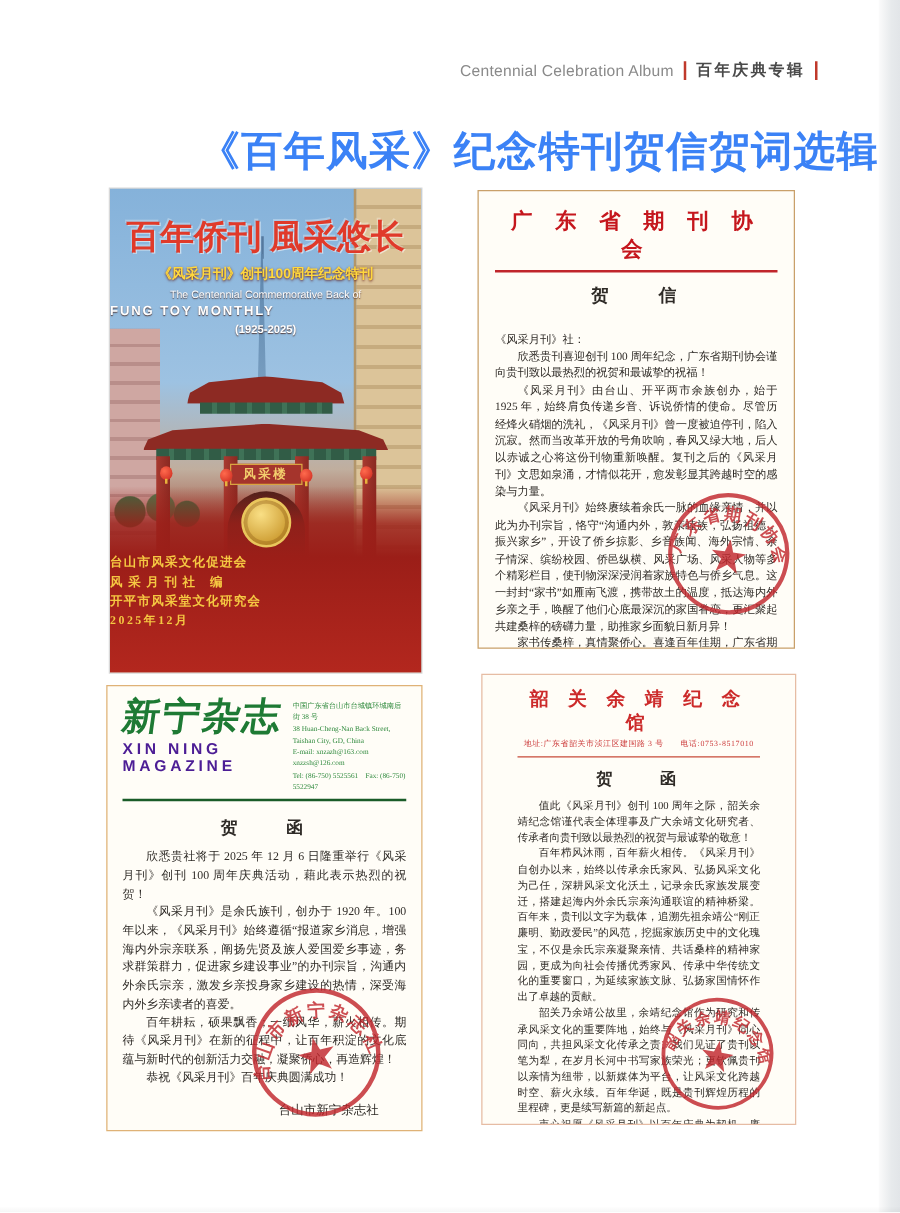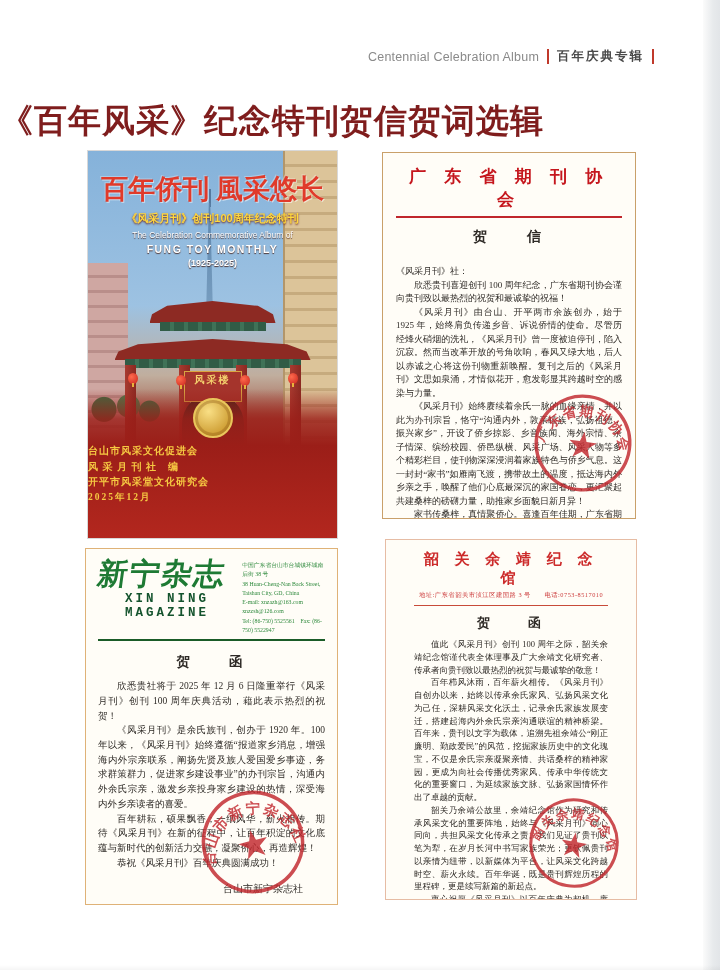--- a/index.html
+++ b/index.html
@@ -14,22 +14,22 @@
     background:linear-gradient(180deg,rgba(0,0,0,0) 0%,rgba(0,0,0,0.04) 100%); }
 
   
   .hdr { position:absolute; top:48px; right:66px; display:flex; align-items:center; gap:8px;
     font-size:12.5px; }
   .hdr .en { color:#8a8a8a; letter-spacing:.2px; }
   .hdr .bar { width:2px; height:15px; background:#c0392b; }
   .hdr .zh { color:#4a4a4a; font-weight:bold; letter-spacing:2px; }
 
   
-  .title { position:absolute; top:99px; left:0; width:703px; text-align:left;
-    font-size:33px; font-weight:900; color:#7f1d1d; letter-spacing:1px;
+  .title { position:absolute; top:99px; left:0; width:703px; text-align:right;
+    font-size:33px; font-weight:900; color:#3b82f6; letter-spacing:1px;
     font-family:"Liberation Sans", sans-serif; }
 
   
   .cover { position:absolute; left:88px; top:151px; width:249px; height:387px;
     background:linear-gradient(180deg,#85b2da 0%,#9dc2e2 40%,#c0ae9e 58%,#a86452 68%);
     overflow:hidden; box-shadow:0 0 0 1px #d8d8d8; }
   .bld-right { position:absolute; right:0; top:0; width:54px; height:310px;
     background:repeating-linear-gradient(180deg,#dcc499 0 13px,#c6ab7e 13px 16px);
     border-left:2px solid #b3966a; }
   .bld-left { position:absolute; left:0; top:112px; width:40px; height:185px;
@@ -43,21 +43,21 @@
   .tower-tip { position:absolute; left:120.5px; top:38px; width:2px; height:18px; background:#55799e; }
 
   .roof1 { position:absolute; left:50%; transform:translateX(-50%); top:150px; width:126px; height:22px;
     background:#8d2a23; clip-path:polygon(0 100%,2% 60%,14% 22%,50% 0,86% 22%,98% 60%,100% 100%); }
   .beam1 { position:absolute; left:50%; transform:translateX(-50%); top:171px; width:106px; height:9px;
     background:repeating-linear-gradient(90deg,#315c46 0 10px,#3f7257 10px 14px); }
   .roof2 { position:absolute; left:50%; transform:translateX(-50%); top:188px; width:196px; height:21px;
     background:#8d2a23; clip-path:polygon(0 100%,2% 60%,12% 25%,50% 0,88% 25%,98% 60%,100% 100%); }
   .beam2 { position:absolute; left:50%; transform:translateX(-50%); top:208px; width:176px; height:9px;
     background:repeating-linear-gradient(90deg,#315c46 0 10px,#3f7257 10px 14px); }
-  .plaque { position:absolute; left:50%; transform:translateX(-50%); top:220px; width:58px; height:31px;
+  .plaque { position:absolute; left:50%; transform:translateX(-50%); top:220px; width:58px; height:17px;
     background:#a5342c; border:1px solid #d9a441; color:#f3cf6d; font-size:10px; font-weight:bold;
     text-align:center; line-height:15px; letter-spacing:2px; font-family:"Liberation Serif",serif; }
   .col { position:absolute; top:214px; width:11px; height:146px;
     background:linear-gradient(90deg,#a83a30,#8a2921); }
   .col.c1{ left:calc(50% - 88px);} .col.c2{ left:calc(50% - 34px);}
   .col.c3{ left:calc(50% + 23px);} .col.c4{ left:calc(50% + 77px);}
   .arch { position:absolute; left:50%; transform:translateX(-50%); top:242px; width:62px; height:118px;
     background:linear-gradient(180deg,#49201a 0%,#6b4034 70%,#8a5a48 100%);
     border-radius:31px 31px 0 0; }
   .lantern { position:absolute; width:10px; height:11px; border-radius:50%;
@@ -70,21 +70,21 @@
     border-radius:50%; background:radial-gradient(circle at 38% 32%, #f9df85, #cf9f35 70%, #b3822a);
     border:2px solid #e9c65c; box-shadow:inset 0 0 0 3px rgba(140,90,20,.35); }
 
   .cov-title { position:absolute; left:0; top:20px; width:100%; text-align:center;
     font-family:"Liberation Serif",serif; font-weight:bold; font-size:27px; color:#e03a2a;
     white-space:nowrap; text-shadow:1px 1px 0 rgba(255,255,255,.55), -1px -1px 0 rgba(255,255,255,.3); }
   .cov-sub { position:absolute; left:0; top:60px; width:100%; text-align:center;
     font-size:11px; font-weight:bold; color:#ffd83d; text-shadow:0 1px 2px rgba(90,10,5,.9); }
   .cov-en1 { position:absolute; left:0; top:79px; width:100%; text-align:center;
     font-size:8.5px; color:#fdfdfd; text-shadow:0 1px 1px rgba(60,20,10,.8); }
-  .cov-en2 { position:absolute; left:0; top:92px; width:100%; text-align:center;
+  .cov-en2 { position:absolute; left:0; top:92px; width:100%; text-align:left;
     font-size:10.5px; font-weight:bold; letter-spacing:1.5px; color:#ffffff; text-shadow:0 1px 1px rgba(60,20,10,.8); }
   .cov-en3 { position:absolute; left:0; top:107px; width:100%; text-align:center;
     font-size:9px; font-weight:bold; color:#ffffff; text-shadow:0 1px 1px rgba(60,20,10,.8); }
   .cov-orgs { position:absolute; left:0; top:292px; width:100%; text-align:left;
     color:#f5c842; font-size:10px; font-weight:bold; line-height:1.55; letter-spacing:1px;
     font-family:"Liberation Serif",serif; }
   .cov-orgs .date { font-size:9.5px; letter-spacing:2px; }
 
   
   .letter { position:absolute; background:#fffdf7; overflow:hidden;
@@ -99,22 +99,22 @@
   .lt1 .rule { margin-top:5px; border-top:2.5px solid #c0262c; }
   .lt1 .head { text-align:center; font-size:14px; font-weight:bold; margin:10px 0 19px; letter-spacing:4px; }
   .lt1 .body { font-size:9px; line-height:1.5; }
 
   
   .lt2 { left:85px; top:548px; width:253px; height:357px; border:1px solid #dfb277; padding:10px 12px; }
   .lt2 .logo-row { display:flex; justify-content:space-between; align-items:flex-start; }
   .lt2 .logo-zh { font-family:"Liberation Serif",serif; font-weight:bold; font-size:30px; color:#1e7a34;
     transform:skewX(-8deg); letter-spacing:2px; line-height:1; }
   .lt2 .addr { width:118px; font-size:5.8px; color:#2f8a3d; line-height:1.6; text-align:left; padding-top:2px; }
-  .lt2 .logo-en { color:#14532d; font-weight:bold; font-size:12.5px; letter-spacing:3px; margin-top:3px;
-    font-family:Liberation Mono, monospace;margin-left:27px; }
+  .lt2 .logo-en { color:#4c1d95; font-weight:bold; font-size:12.5px; letter-spacing:3px; margin-top:3px;
+    font-family:Liberation Sans, sans-serif; }
   .lt2 .rule { margin-top:4px; border-top:2px solid #1a5c28; }
   .lt2 .head { text-align:center; font-size:13.5px; font-weight:bold; margin:12px 0 8px; letter-spacing:4px; }
   .lt2 .body { font-size:9.5px; line-height:1.55; }
   .lt2 .sig-block { font-size:10px; line-height:1.8; margin-right:22px; margin-top:10px; }
 
   
   .lt3 { left:385px; top:539px; width:252px; height:361px; border:1px solid #e6bca4; padding:10px 28px; }
   .lt3 .org { text-align:center; color:#cc2a2a; font-weight:bold; font-size:15px; letter-spacing:6px;
     font-family:"Liberation Serif",serif; }
   .lt3 .addr { text-align:center; color:#cc3b3b; font-size:6.3px; margin-top:3px; letter-spacing:.5px; }
@@ -172,21 +172,21 @@
     <div class="lantern" style="left:40px; top:222px;"></div>
     <div class="lantern" style="left:88px; top:224px;"></div>
     <div class="lantern" style="left:152px; top:224px;"></div>
     <div class="lantern" style="left:200px; top:222px;"></div>
 
     <div class="cover-band"></div>
     <div class="emblem"></div>
 
     <div class="cov-title">百年侨刊 風采悠长</div>
     <div class="cov-sub">《风采月刊》创刊100周年纪念特刊</div>
-    <div class="cov-en1">The Celebration Commemorative Album of</div>
+    <div class="cov-en1">The Centennial Commemorative Back of</div>
     <div class="cov-en2">FUNG TOY MONTHLY</div>
     <div class="cov-en3">(1925-2025)</div>
 
     <div class="cov-orgs">
       <div>台山市风采文化促进会</div>
       <div>风 采 月 刊 社　编</div>
       <div>开平市风采堂文化研究会</div>
       <div class="date">2025年12月</div>
     </div>
   </div>

